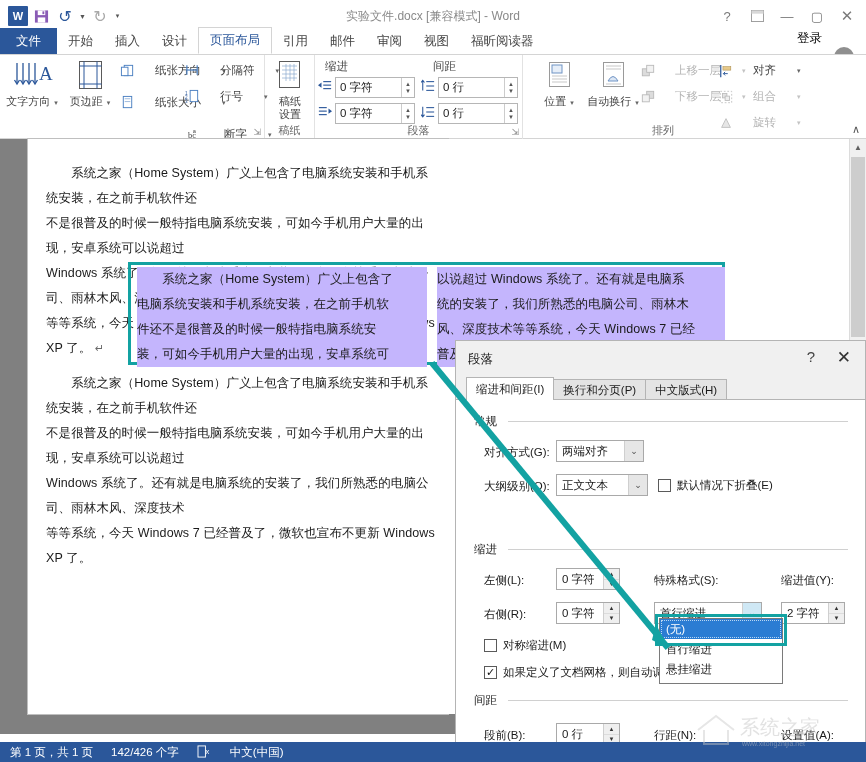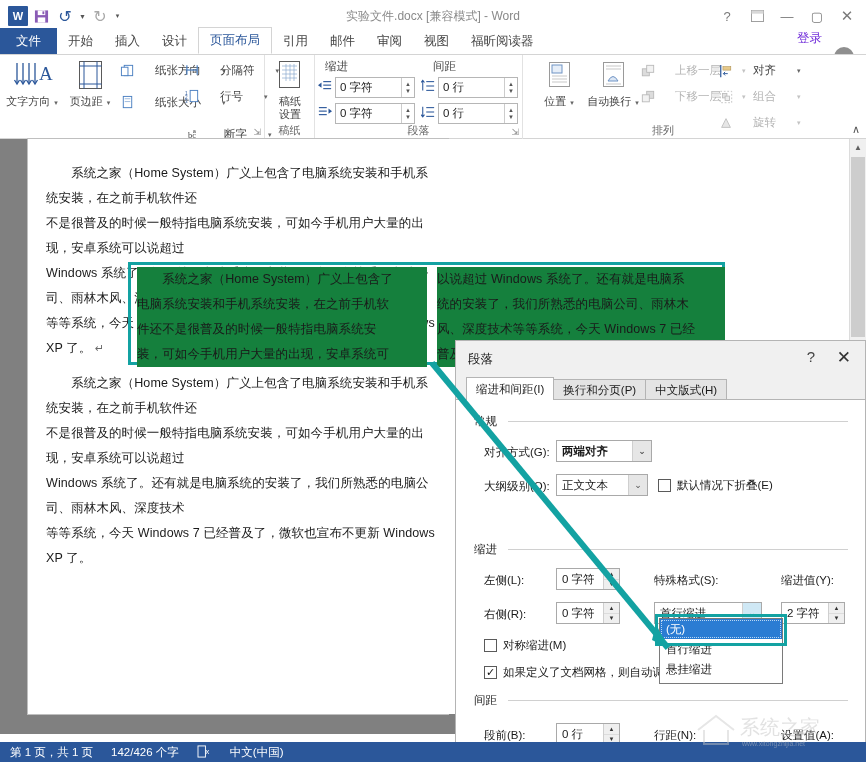--- a/index.html
+++ b/index.html
@@ -55,21 +55,21 @@
   }
   .tab.file {
     background:#2b579a; color:#ffffff; padding:0 16px;
   }
   .tab.active {
     background:#ffffff; color:#2b579a;
     border:1px solid #d4d4d4; border-bottom:1px solid #fff;
     height:27px; line-height:25px; position:relative; z-index:3;
   }
   .signin {
-    position:absolute; right:44px; top:2px; font-size:12.5px; color:#6d28d9;
+    position:absolute; right:44px; top:2px; font-size:12.5px; color:#000000;
   }
   .avatar {
     position:absolute; right:6px; top:0px; width:32px; height:30px;
     display:flex; align-items:flex-end; justify-content:center;
   }
   .avatar .head { width:11px; height:11px; border-radius:50%; background:#8f8f8f; margin-bottom:-1px;}
   .avatar .body { position:absolute; bottom:0; width:20px; height:11px;
       border-radius:10px 10px 0 0; background:#8f8f8f; }
 
   
@@ -147,21 +147,21 @@
     background:#ffffff;
   }
   .para {
     position:absolute; font-family:"Liberation Sans","DejaVu Sans",sans-serif;
     font-size:12.5px; color:#1a1a1a; line-height:25px;
     letter-spacing:0.1px;
   }
   .sel-box {
     position:absolute; border:3px solid #13a2a2;
   }
-  .selhl { background:#15803d; }
+  .selhl { background:#c4b5fd; }
   .pilcrow { color:#6a6a6a; font-size:11px; }
 
   
   .dialog {
     position:absolute; left:455px; top:340px; width:411px; height:422px;
     background:#f0f0f0; border:1px solid #b4b4b4;
   }
   .dlg-title {
     position:absolute; left:12px; top:10px; font-size:12.5px; color:#1a1a1a;
   }
@@ -650,21 +650,21 @@
       <div class="dlg-tab">换行和分页(P)</div>
       <div class="dlg-tab">中文版式(H)</div>
     </div>
 
     <div class="dlg-body">
 
       <div class="group-title" style="left:18px; top:14px;">常规</div>
       <div class="group-line" style="left:52px; top:21px; width:340px;"></div>
 
       <div class="f-label" style="left:28px; top:45px;">对齐方式(G):</div>
-      <div class="combo" style="left:100px; top:40px; width:96px;font-weight:bold;">
+      <div class="combo" style="left:100px; top:40px; width:88px;">
         <span class="ctext">两端对齐</span>
         <span class="carrow">⌄</span>
       </div>
 
       <div class="f-label" style="left:28px; top:79px;">大纲级别(O):</div>
       <div class="combo" style="left:100px; top:74px; width:92px;">
         <span class="ctext">正文文本</span>
         <span class="carrow">⌄</span>
       </div>
       <div class="cbrow" style="left:202px; top:78px;">

